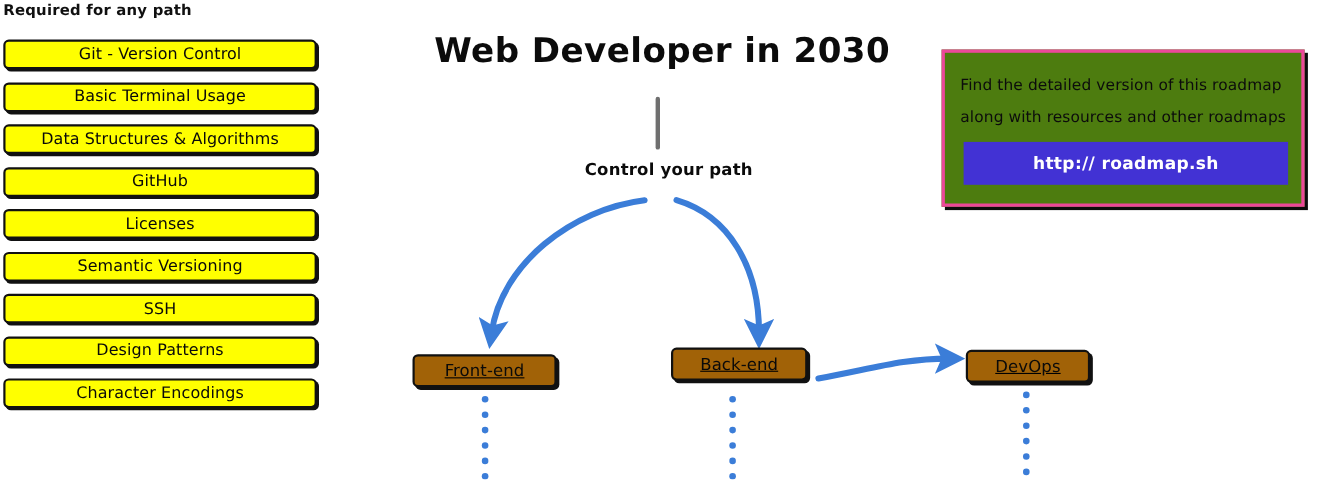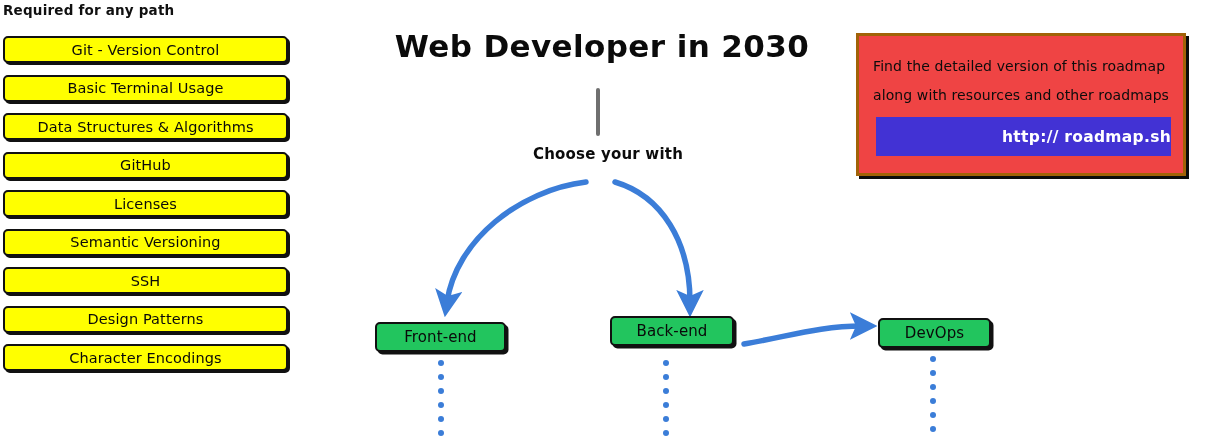--- a/index.html
+++ b/index.html
@@ -97,29 +97,30 @@
     left: 0;
     top: 0;
     width: 1207px;
     height: 436px;
     pointer-events: none;
   }
 
   
   .path-box {
     position: absolute;
-    background: #22c55e;
+    background: #a16207;
     border: 2.5px solid #111111;
     border-radius: 5px;
     box-sizing: border-box;
     display: flex;
     align-items: center;
     justify-content: center;
     box-shadow: 2.5px 2.5px 0 #111111;
     height: 30px;
+    text-decoration: underline;
   }
   .path-box-label {
     font-size: 15px;
     font-weight: 500;
     letter-spacing: 0.1px;
     color: #0a0a0a;
     white-space: nowrap;
   }
 
   #box-frontend { left: 375px; top: 322px; width: 131px; }
@@ -140,25 +141,25 @@
     margin-bottom: 8px;
   }
   #dots-frontend { left: 438px; top: 360px; }
   #dots-backend  { left: 663px; top: 360px; }
   #dots-devops   { left: 930px; top: 356px; }
 
   
   #roadmap-card {
     position: absolute;
     left: 856px;
-    top: 33px;
+    top: 45px;
     width: 330px;
     height: 143px;
-    border: 3px solid #a16207;
-    background: #ef4444;
+    border: 3px solid #ec4899;
+    background: #4d7c0f;
     box-sizing: border-box;
     box-shadow: 3px 3px 0 #0c0c0c;
   }
   .roadmap-line {
     position: absolute;
     left: 14px;
     width: 302px;
     font-size: 14px;
     letter-spacing: 0.1px;
     color: #0c0c0c;
@@ -169,21 +170,21 @@
 
   #roadmap-button {
     position: absolute;
     left: 17px;
     top: 81px;
     width: 295px;
     height: 39px;
     background: #4232d4;
     display: flex;
     align-items: center;
-    justify-content: flex-end;
+    justify-content: center;
     border: none;
     cursor: pointer;
   }
   #roadmap-button-label {
     font-size: 15.5px;
     font-weight: bold;
     color: #ffffff;
     letter-spacing: 0.3px;
   }
 </style>
@@ -219,21 +220,21 @@
   </div>
   <div class="req-item">
     <span class="req-item-label">Character Encodings</span>
   </div>
 </div>
 
 <div id="main-title">Web Developer in 2030</div>
 
 <div id="title-stem"></div>
 
-<div id="choose-path-label">Choose your with</div>
+<div id="choose-path-label">Control your path</div>
 
 <svg id="flow-arrows" viewBox="0 0 1207 436" xmlns="http://www.w3.org/2000/svg">
   <defs>
     <marker id="arrowhead" markerWidth="5" markerHeight="5" refX="2.2" refY="2.5" orient="auto">
       <path d="M0,0 L5,2.5 L0,5 L1.1,2.5 Z" fill="#3b7dd8"></path>
     </marker>
   </defs>
 
   <path d="M586,182 C520,190 456,240 447,302" fill="none" stroke="#3b7dd8" stroke-width="5.5" stroke-linecap="round" marker-end="url(#arrowhead)"></path>
 

